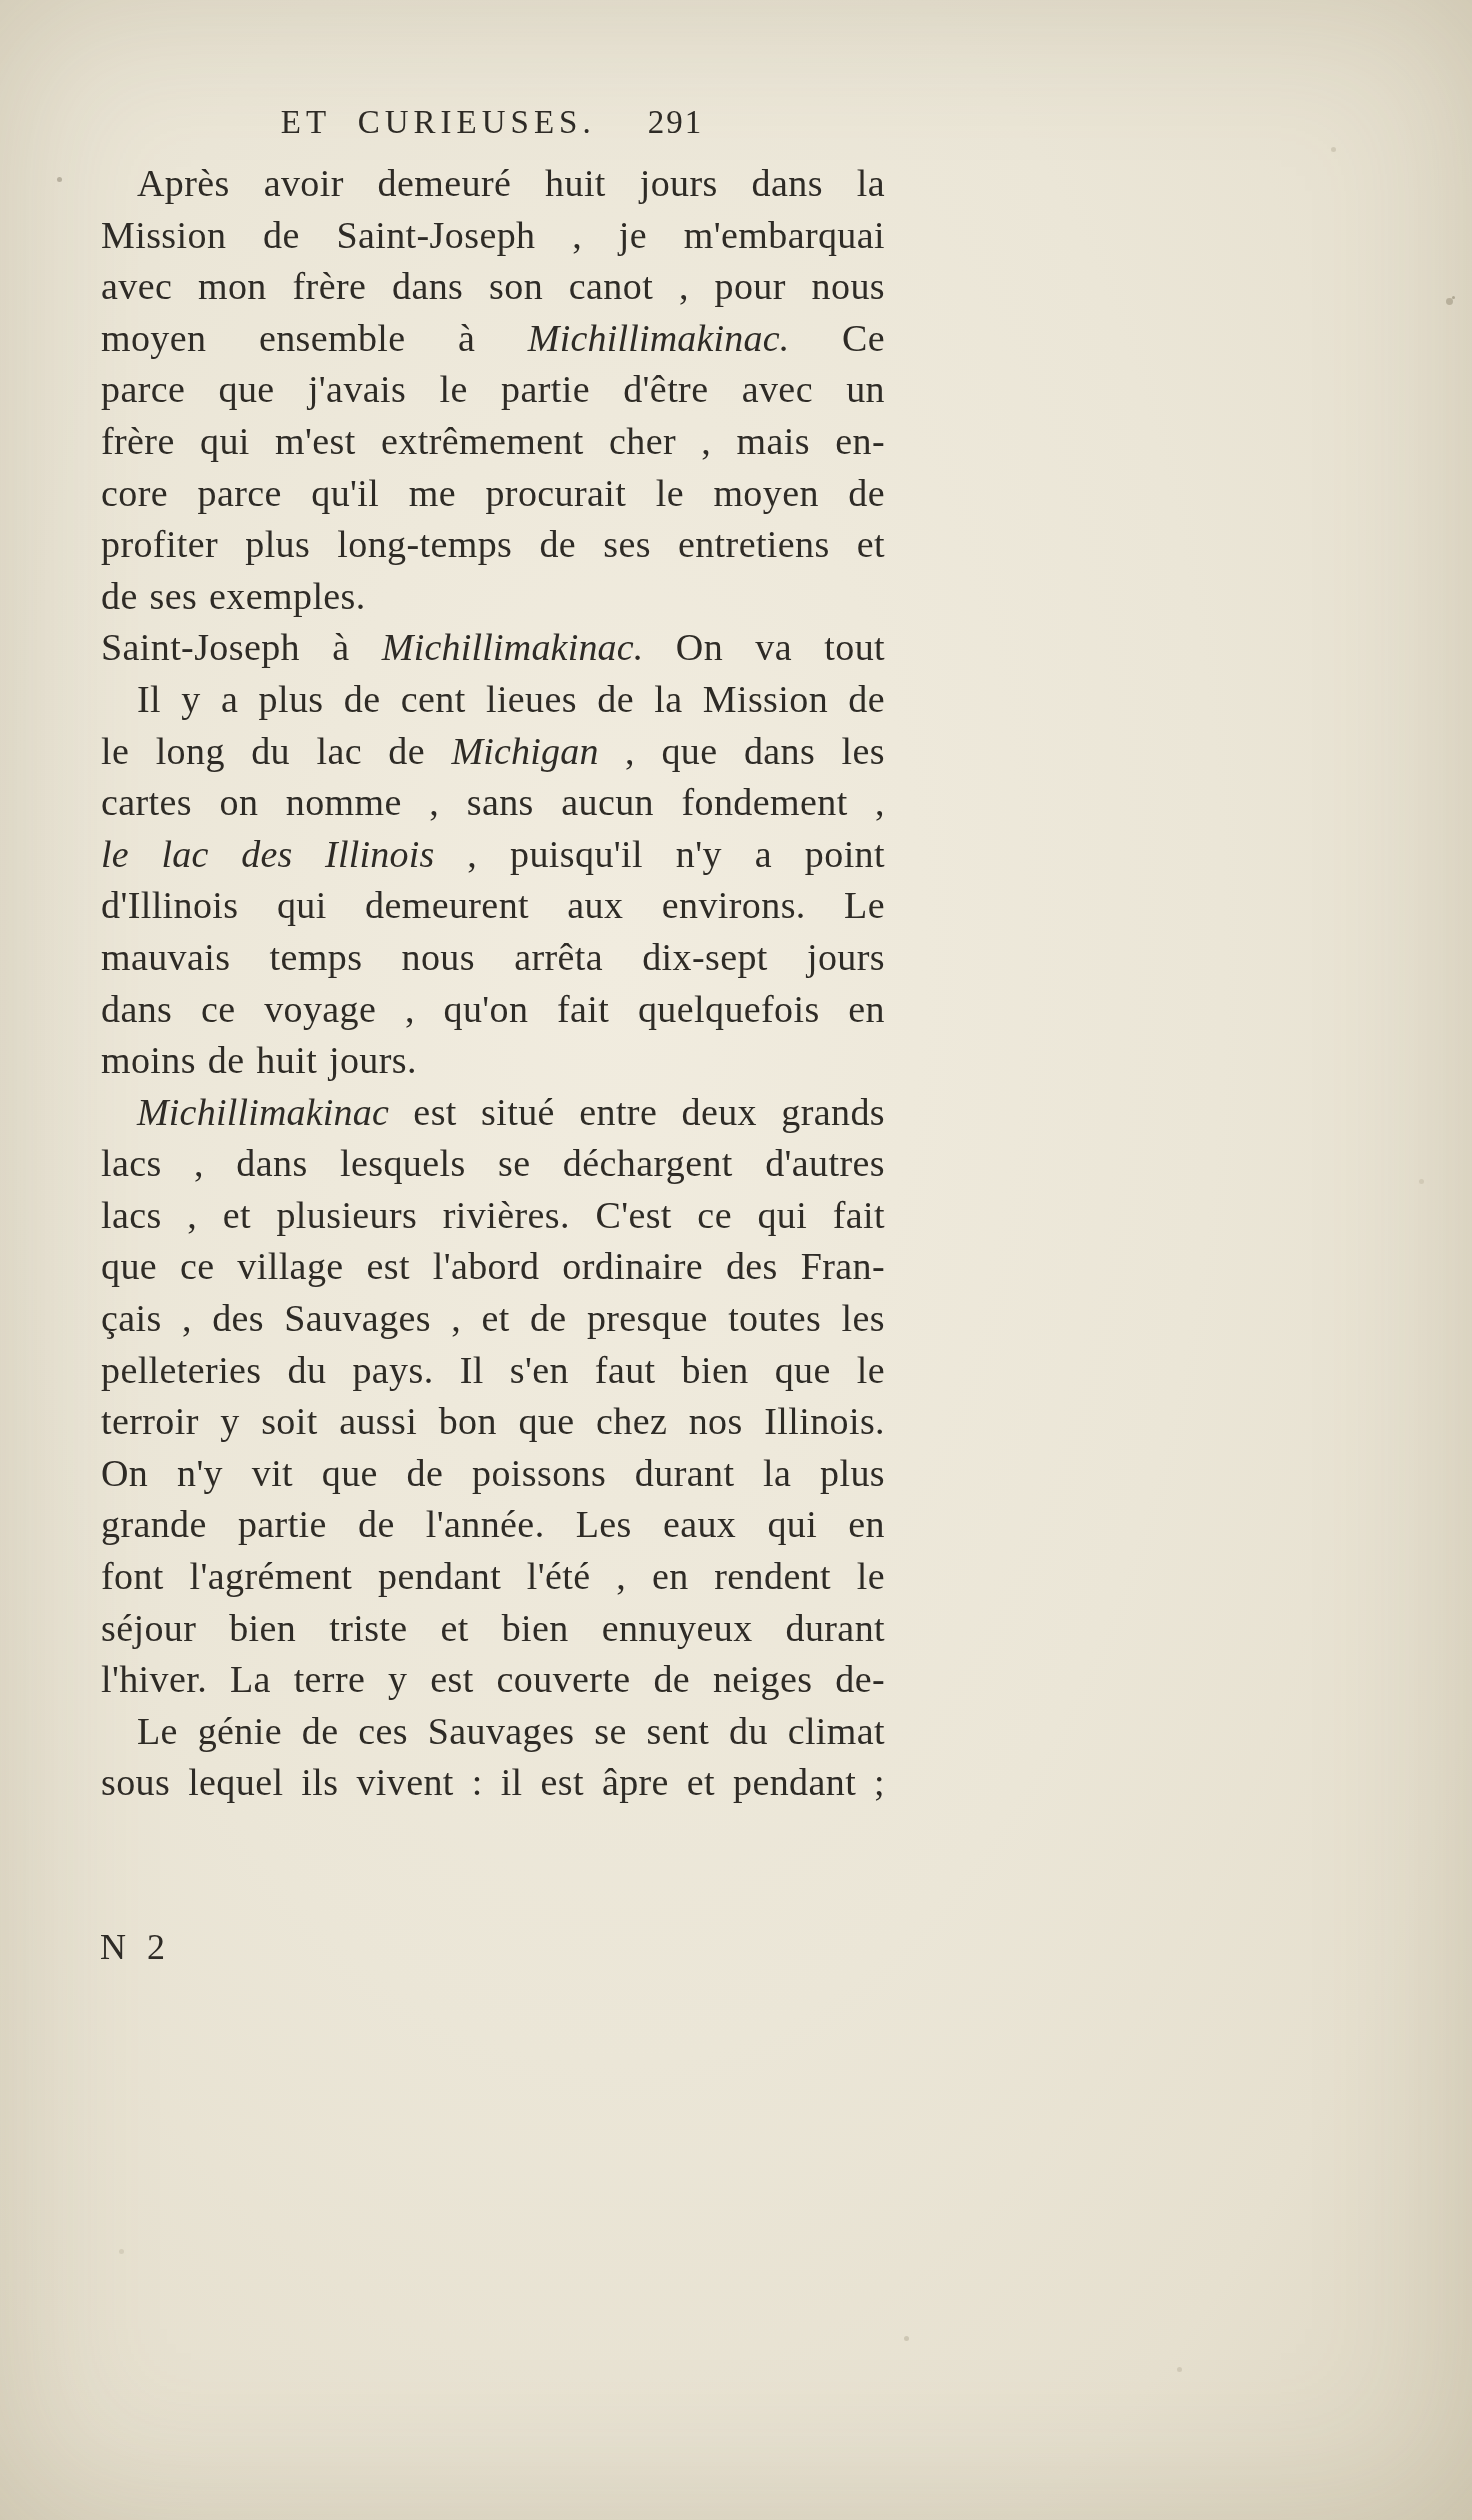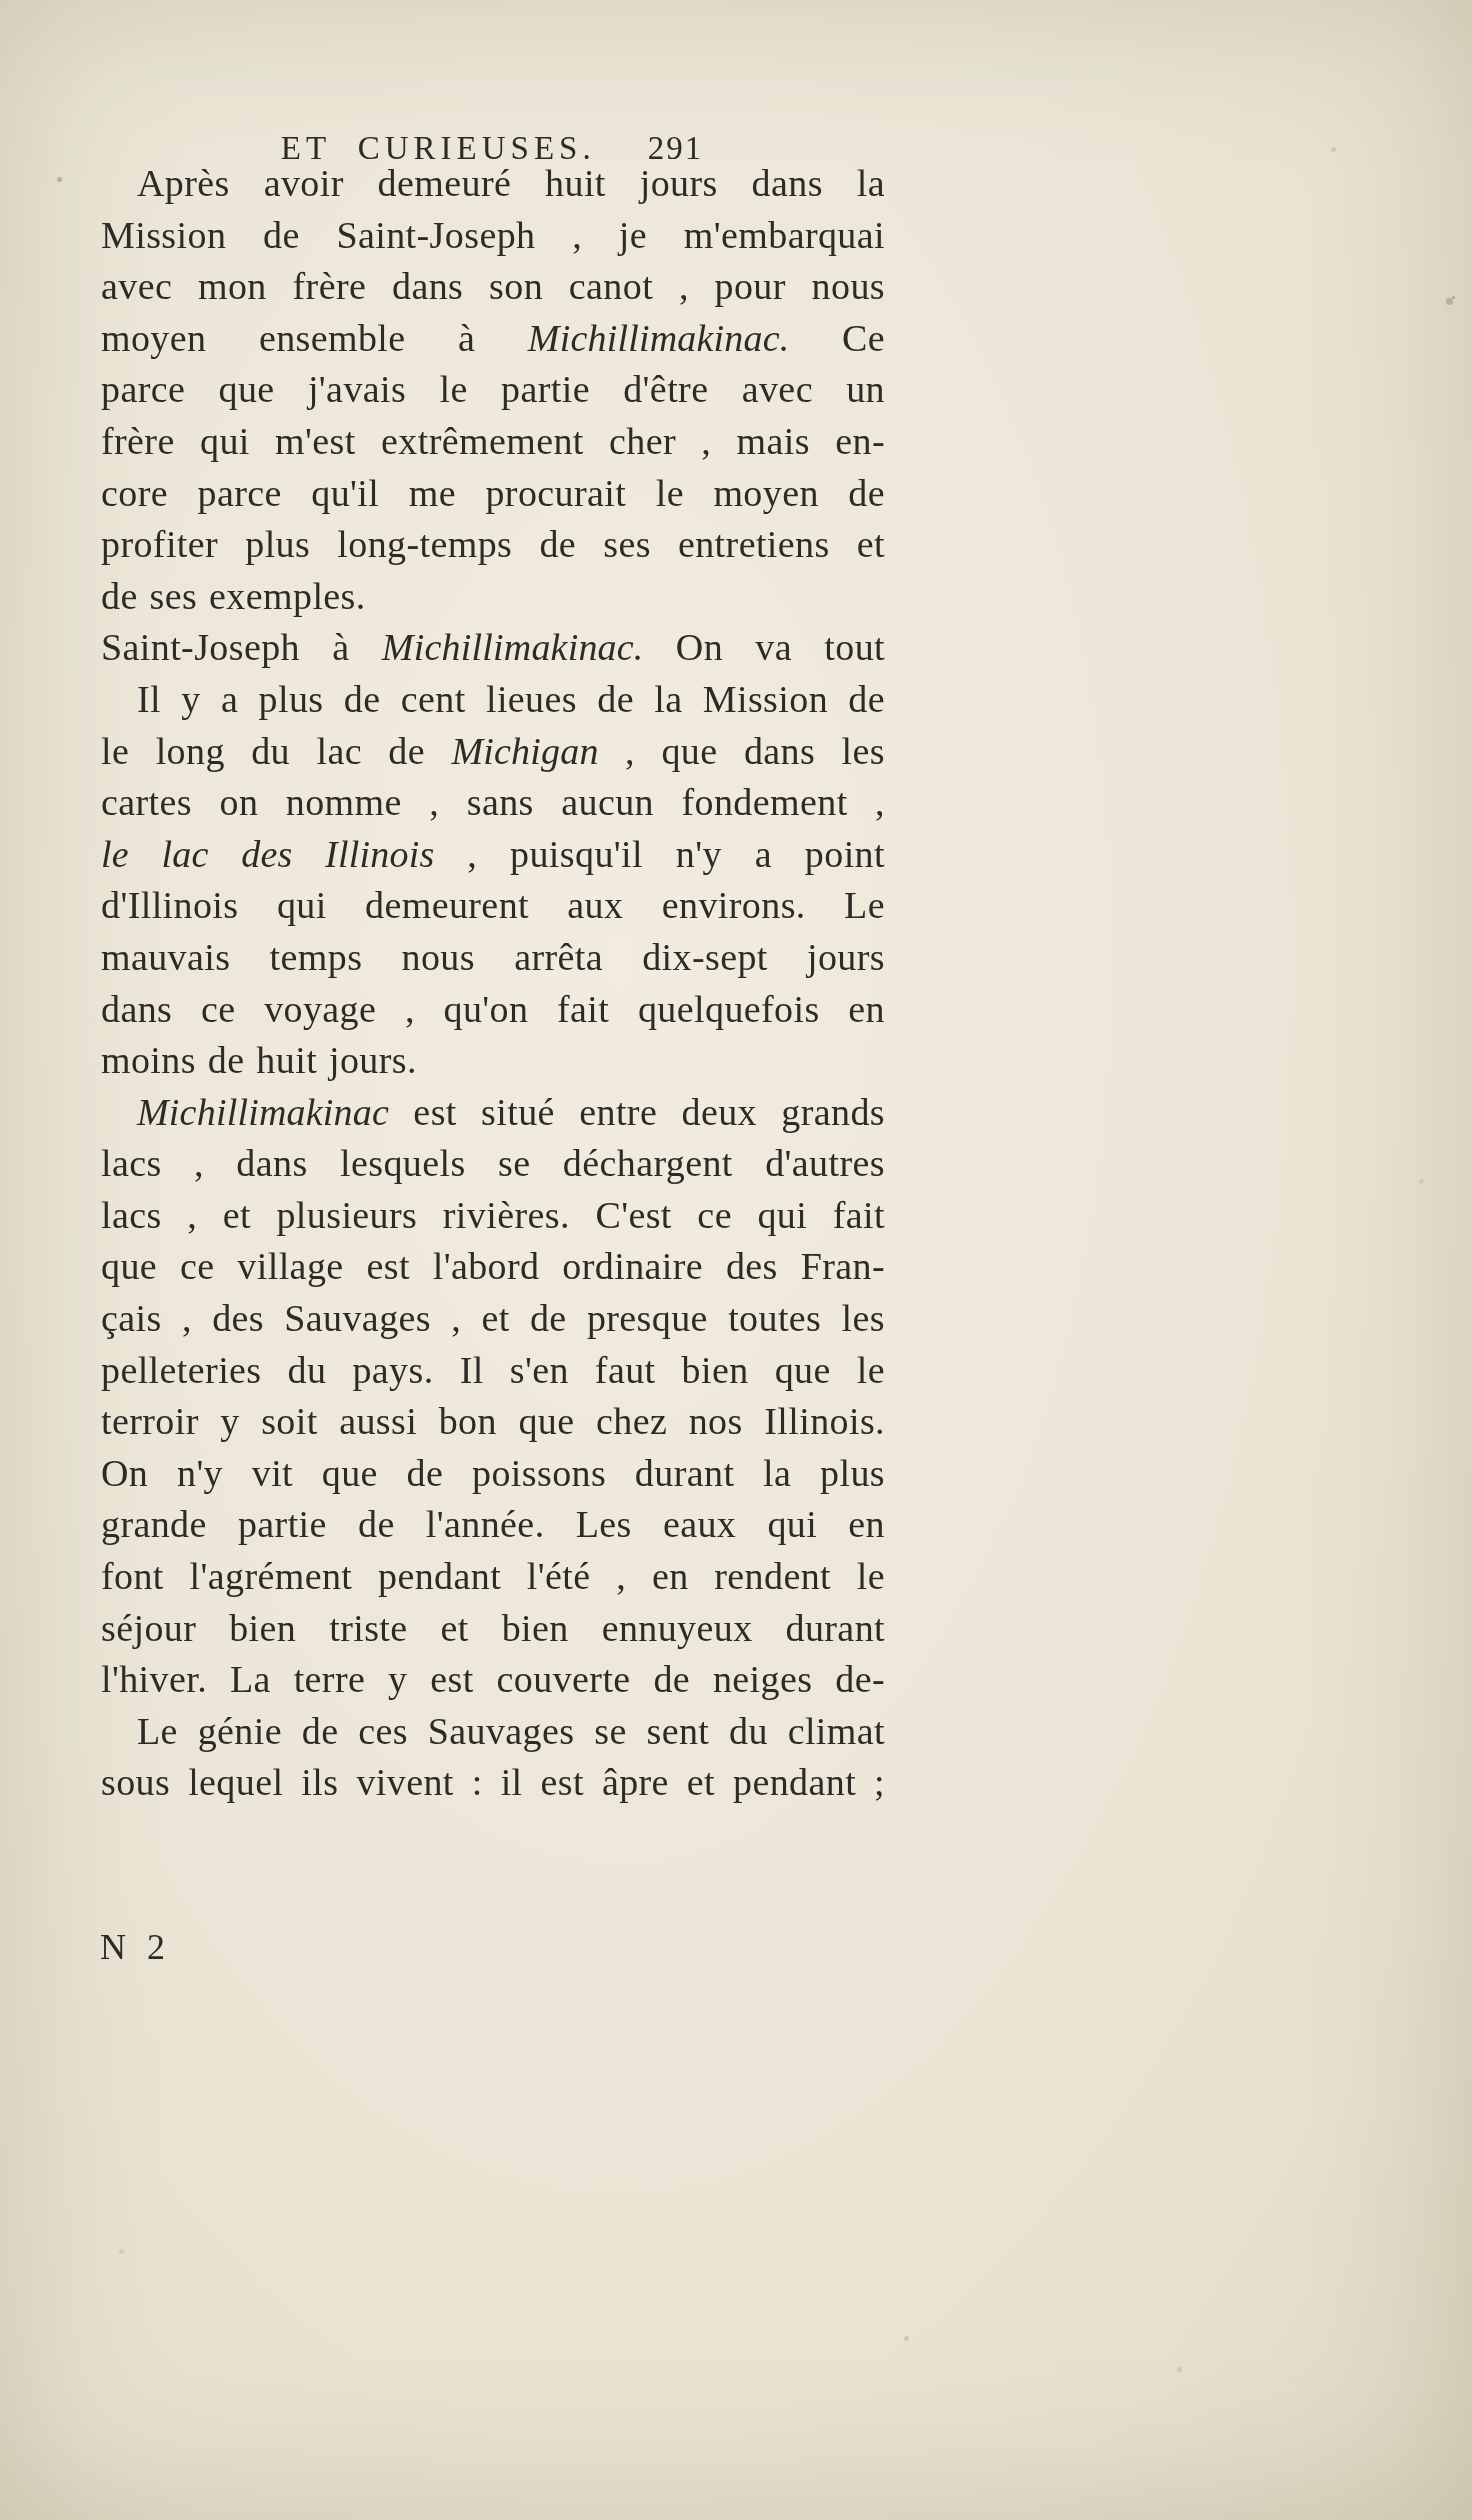--- a/index.html
+++ b/index.html
@@ -45,21 +45,20 @@
     gap: 52px;
     font-size: 33px;
     white-space: nowrap;
   }
   .header-title {
     letter-spacing: 5px;
     word-spacing: 14px;
   }
   .page-number {
     letter-spacing: 2px;
-    margin-top: 26px;
   }
   .text-block {
     position: absolute;
     top: 158px;
     left: 84px;
     width: 784px;
     font-size: 38px;
     letter-spacing: 0.4px;
     word-spacing: 2px;
     margin-left: 17px;

